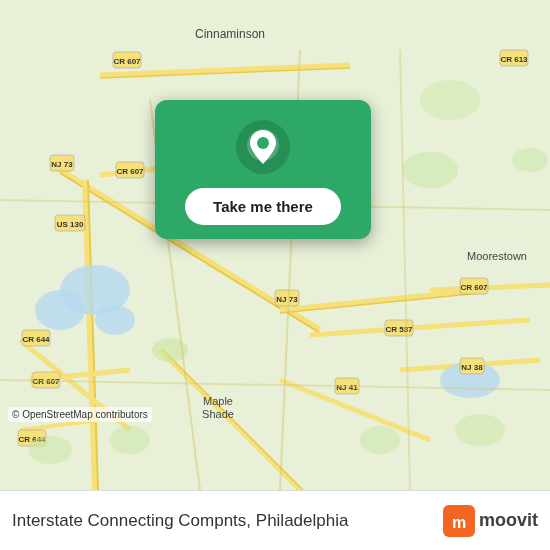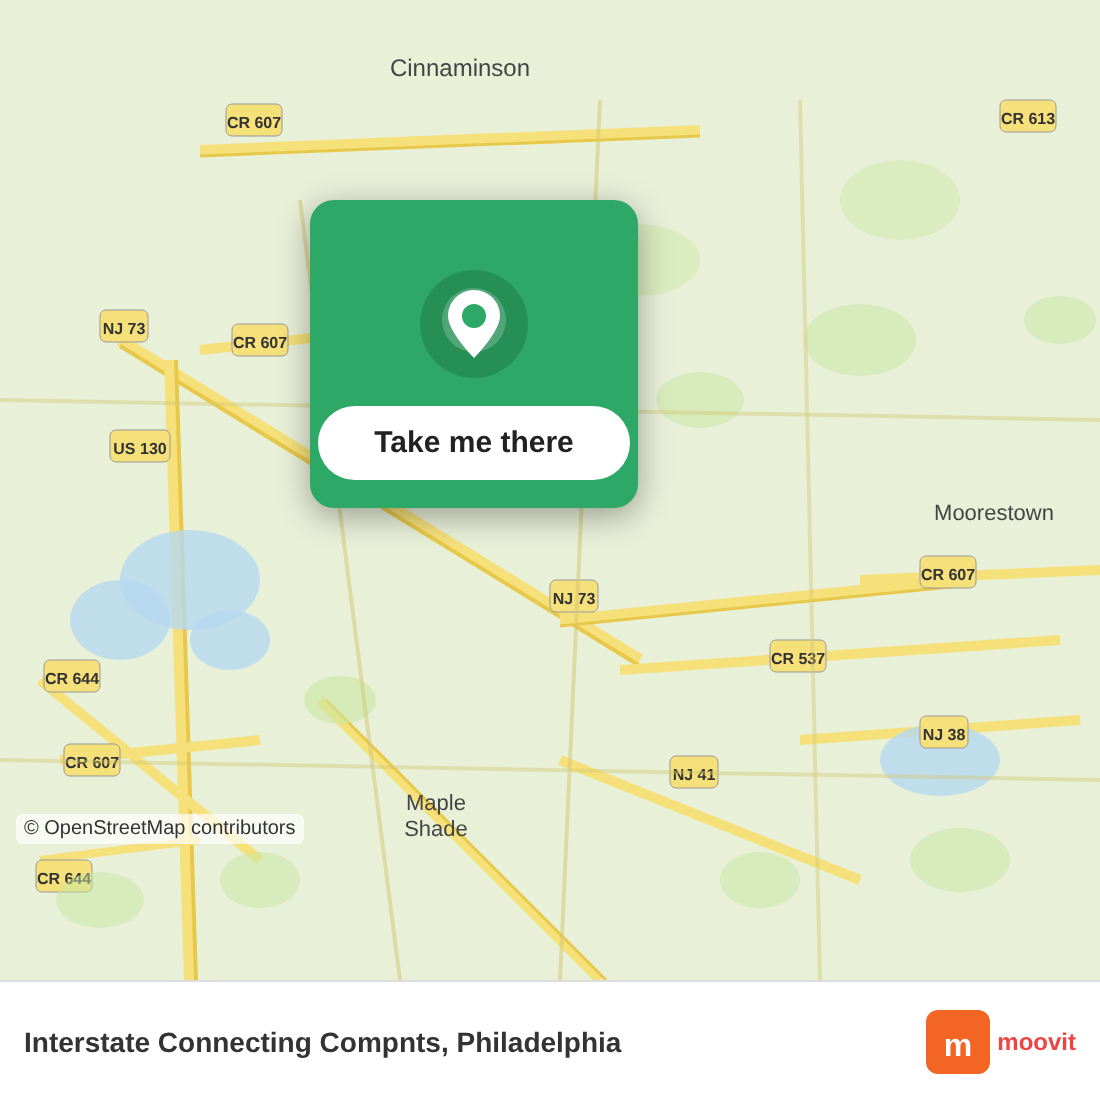--- a/index.html
+++ b/index.html
@@ -26,27 +26,27 @@
       height: 100%;
       position: absolute;
       top: 0; left: 0;
     }
 
     
     #location-card {
       position: absolute;
       top: 100px;
       left: 155px;
-      width: 164px;
+      width: 216px;
       background-color: #2da866;
       border-radius: 12px;
       display: flex;
       flex-direction: column;
       align-items: center;
-      padding: 35px 16px 14px;
+      padding: 20px 16px 14px;
       box-shadow: 0 4px 16px rgba(0,0,0,0.35);
     }
 
     #location-pin-icon {
       width: 54px;
       height: 54px;
       margin-bottom: 14px;
     }
 
     #take-me-there-btn {
@@ -85,24 +85,23 @@
       height: 32px;
     }
 
     #moovit-text {
       font-size: 18px;
       font-weight: bold;
       color: #444;
     }
 
     #bottom-text {
-      font-size: 14px;
+      font-size: 17px;
       color: #333;
       flex: 1;
-      font-weight: bold;
     }
 
     #osm-attribution {
       position: absolute;
       bottom: 68px;
       left: 8px;
       font-size: 10px;
       color: #333;
       background: rgba(255,255,255,0.7);
       padding: 2px 4px;
@@ -233,15 +232,15 @@
 </div>
 
 <div id="bottom-bar">
   <span id="bottom-text">Interstate Connecting Compnts, Philadelphia</span>
 
   <div id="moovit-logo">
     <svg id="moovit-logo-icon" viewBox="0 0 32 32" xmlns="http://www.w3.org/2000/svg">
       <rect width="32" height="32" rx="6" fill="#f26522"></rect>
       <text x="16" y="23" font-size="16" text-anchor="middle" fill="white" font-weight="bold" font-family="Arial">m</text>
     </svg>
-    <span id="moovit-text" style="font-size:12px;font-weight:bold;color:#ef4444;">moovit</span>
+    <span id="moovit-text" style="font-size:18px;font-weight:bold;color:#404040;">moovit</span>
   </div>
 </div>
 
 </body></html>

